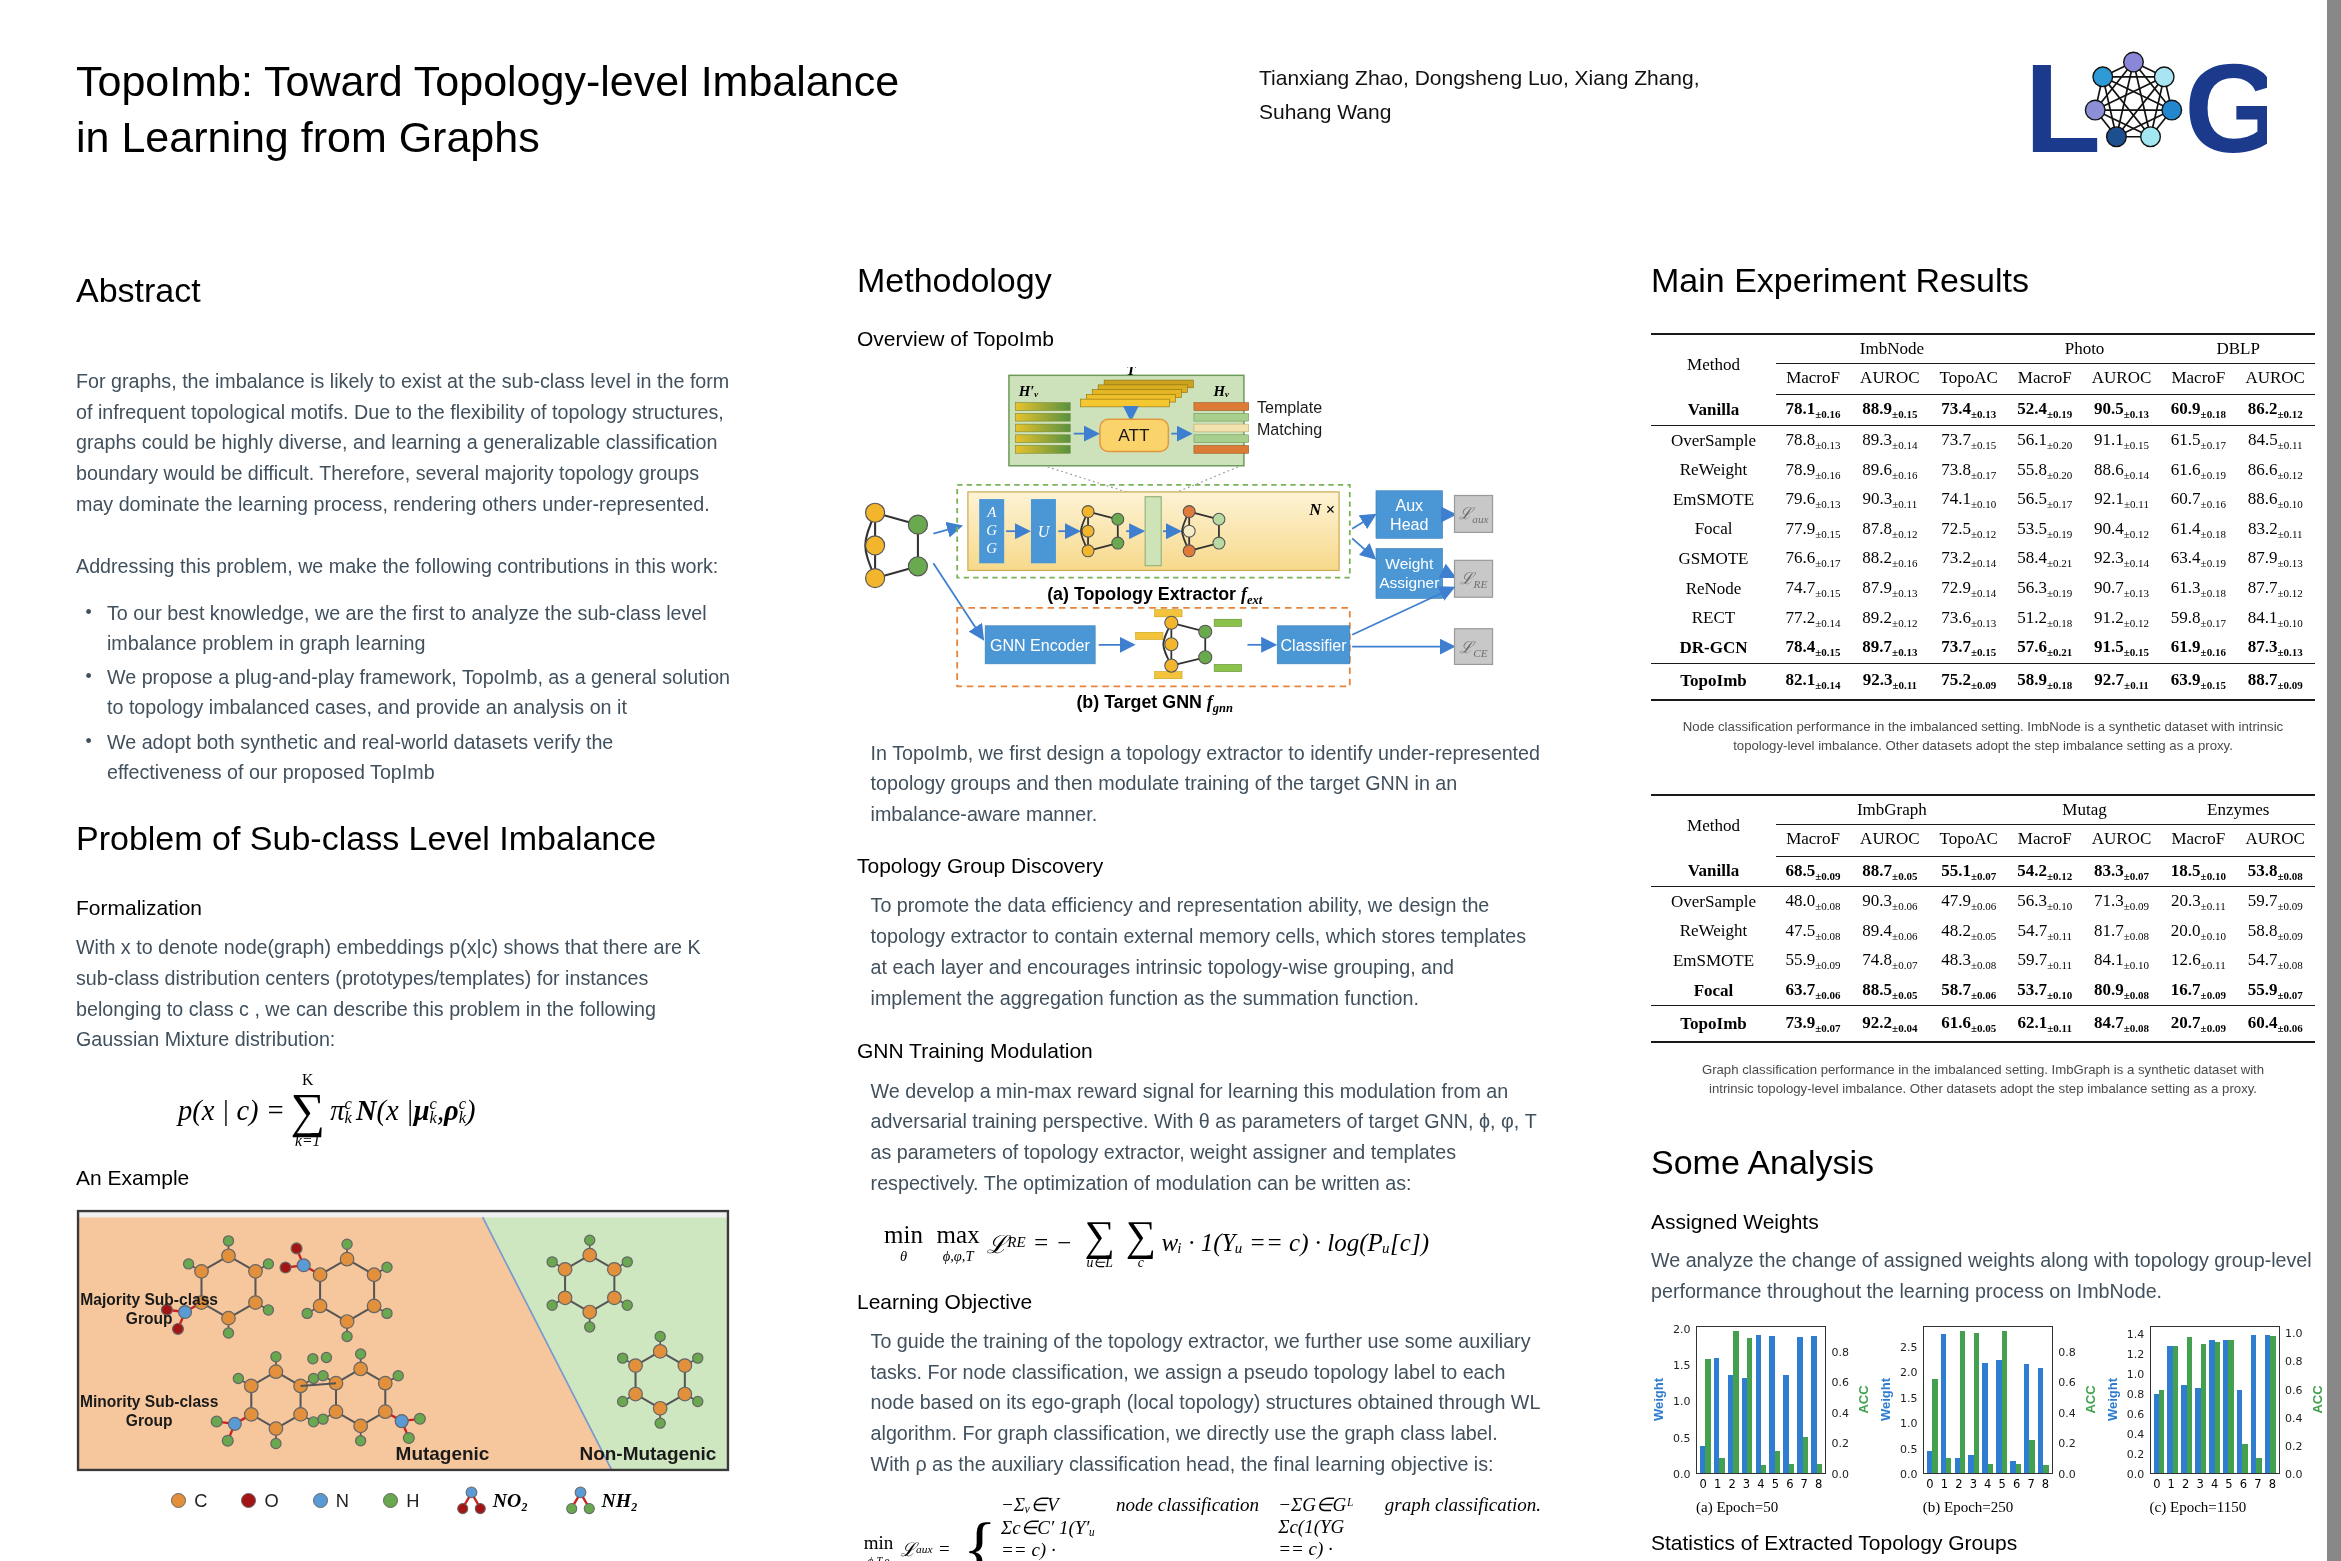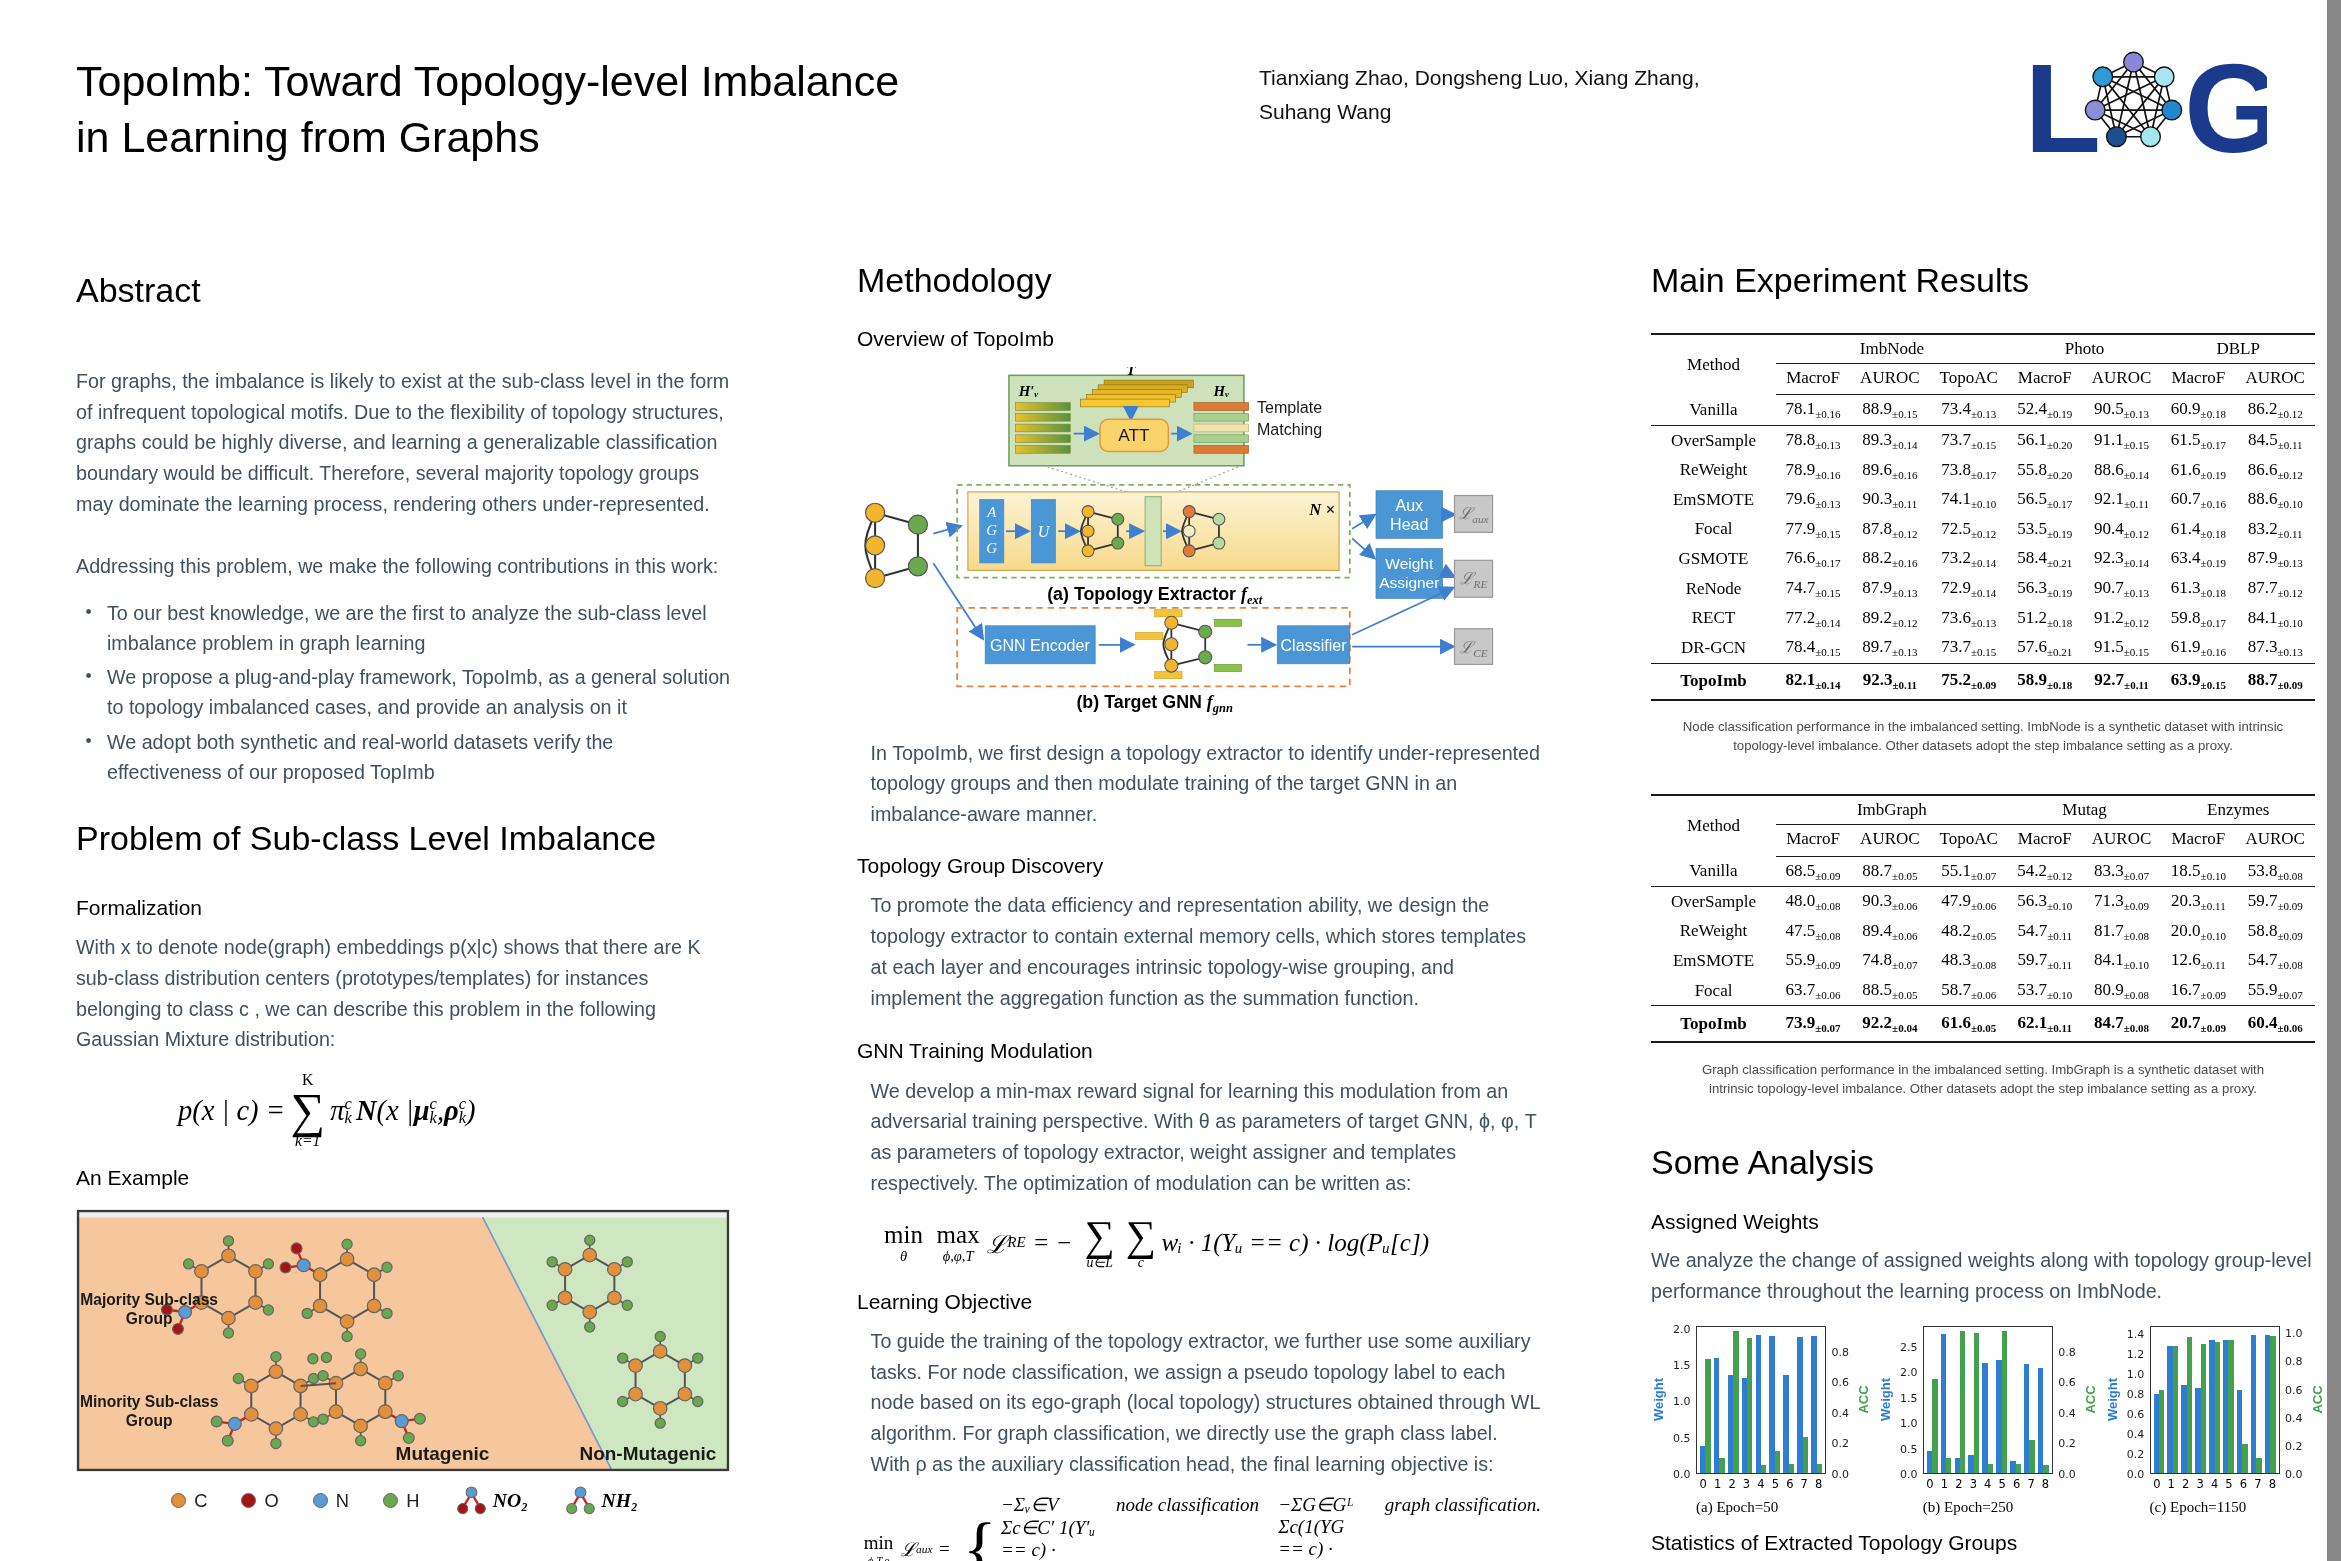--- a/index.html
+++ b/index.html
@@ -47,21 +47,21 @@
   .legend-row { display:flex; align-items:center; justify-content:center; gap:37px; margin-top:11px; }
   .legend-item { display:flex; align-items:center; gap:8.1px; font-size:18.3px; color:#222; }
   .legend-dot { width:15px; height:15px; border-radius:50%; border:1.4px solid #666; display:inline-block; }
   .legend-motif { display:flex; align-items:center; gap:5.4px; font-family:"Liberation Serif", serif; font-style:italic; font-size:19.7px;font-weight:bold; }
   
   .exp-table { border-collapse:collapse; width:100%; font-family:"Liberation Serif", serif; color:#000;
                border-top:2.7px solid #1a1a1a; border-bottom:2.7px solid #1a1a1a; }
   .exp-table th, .exp-table td { text-align:center; font-weight:400; font-size:17px; padding:4.1px 2.7px; }
   .exp-table th.grp { border-bottom:1.4px solid #1a1a1a; }
   .exp-table tr.subhead th { border-bottom:1.7px solid #1a1a1a; padding-bottom:6.1px; }
-  .exp-table tr.sep-after td { border-bottom:1.7px solid #1a1a1a; }
+  .exp-table tr.sep-after td { border-bottom:1.7px solid #1a1a1a;font-weight:bold; }
   .exp-table tr.final td { font-weight:bold; padding-top:6.8px; padding-bottom:6.8px; }
   .exp-table td.method, .exp-table th.method { min-width:102px; }
   .exp-table sub { font-size:11px; }
   .tbl-caption { margin:16.3px auto 0; width:610px; text-align:center; font-size:13.2px; line-height:1.45; color:#4a4a4a; }
   
   .charts-row { display:flex; gap:6.8px; margin-top:19px; }
   .chart { display:flex; flex-direction:column; align-items:center; }
   .chart-top { display:flex; }
   .ylab { display:flex; align-items:center; justify-content:center; width:15px; height:148px; }
   .ylab span { transform:rotate(-90deg); font-size:13px; font-weight:bold; white-space:nowrap; }

